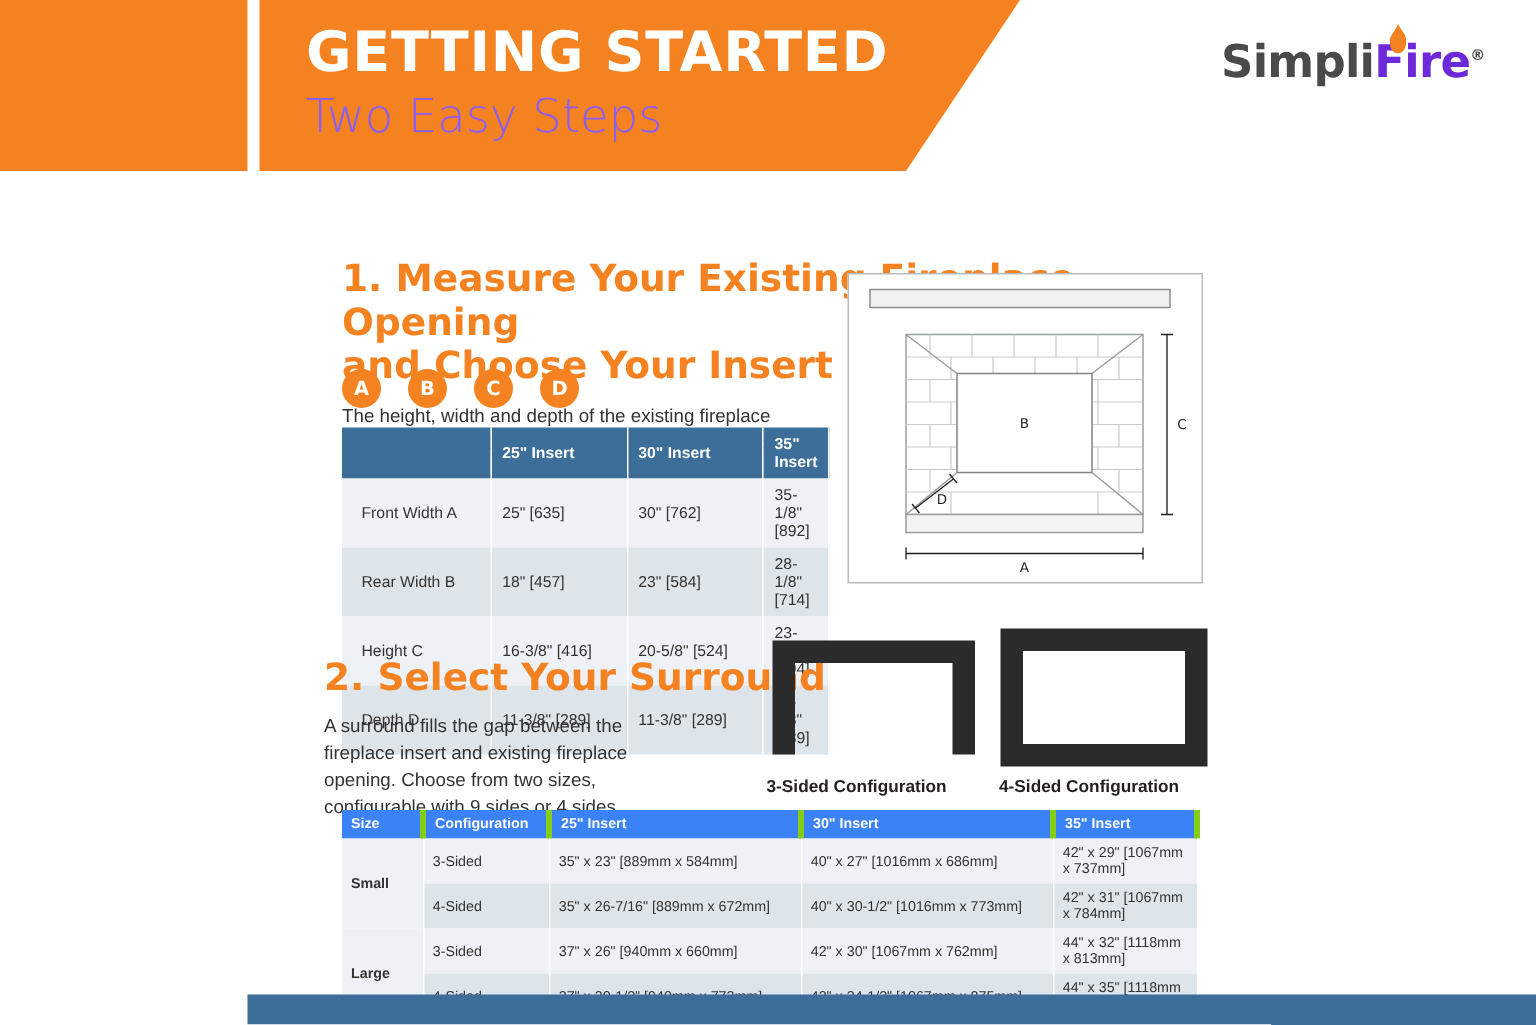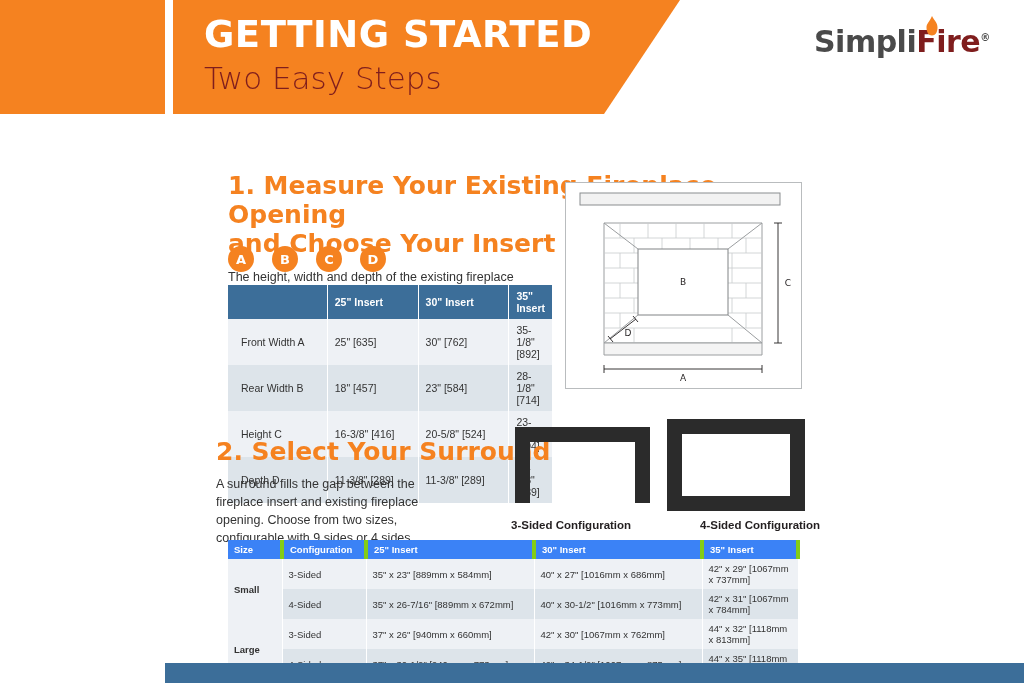--- a/index.html
+++ b/index.html
@@ -43,21 +43,21 @@
     font-size: 37px;
     font-weight: bold;
     color: #ffffff;
     letter-spacing: 0.5px;
     line-height: 1;
     margin-top: 16px;
     font-family: "DejaVu Sans", sans-serif;
   }
   .header-sub {
     font-size: 31px;
-    color: #7f1d1d;
+    color: #8b5cf6;
     line-height: 1;
     margin-top: 10px;
     font-family: "DejaVu Sans", sans-serif;
     font-weight: 300;
   }
   .logo {
     position: absolute;
     right: 30px;
     top: 16px;
     width: 180px;
@@ -65,21 +65,21 @@
   }
   .logo-text {
     font-size: 30px;
     font-weight: bold;
     color: #4a4a4a;
     letter-spacing: -0.5px;
     font-family: "DejaVu Sans", sans-serif;
     line-height: 44px;
     white-space: nowrap;
   }
-  .logo-text .fire { color: #7f1d1d; }
+  .logo-text .fire { color: #6d28d9; }
   .logo-reg {
     font-size: 10px;
     vertical-align: super;
   }
   .flame {
     position: absolute;
     left: 111px;
     top: 0px;
     width: 14px;
     height: 22px;
@@ -395,21 +395,21 @@
     <g>
       <path d="M10,12 L145,12 L145,88 L130,88 L130,27 L25,27 L25,88 L10,88 Z" fill="#2b2b2b"></path>
     </g>
 
     <g>
       <path d="M162,4 L300,4 L300,96 L162,96 Z M177,19 L285,19 L285,81 L177,81 Z" fill="#2b2b2b" fill-rule="evenodd"></path>
     </g>
   </svg>
 </div>
 <div class="surround-caption" style="left:511px; top:519px;">3-Sided  Configuration</div>
-<div class="surround-caption" style="left:700px; top:519px;">4-Sided  Configuration</div>
+<div class="surround-caption" style="left:666px; top:519px;">4-Sided  Configuration</div>
 
 <table class="table2">
   <tbody>
       <tr>
     <th style="width:40px;">Size</th>
     <th style="width:68px;">Configuration</th>
     <th style="width:152px;">25" Insert</th>
     <th style="width:152px;">30" Insert</th>
     <th>35" Insert</th>
   </tr>

